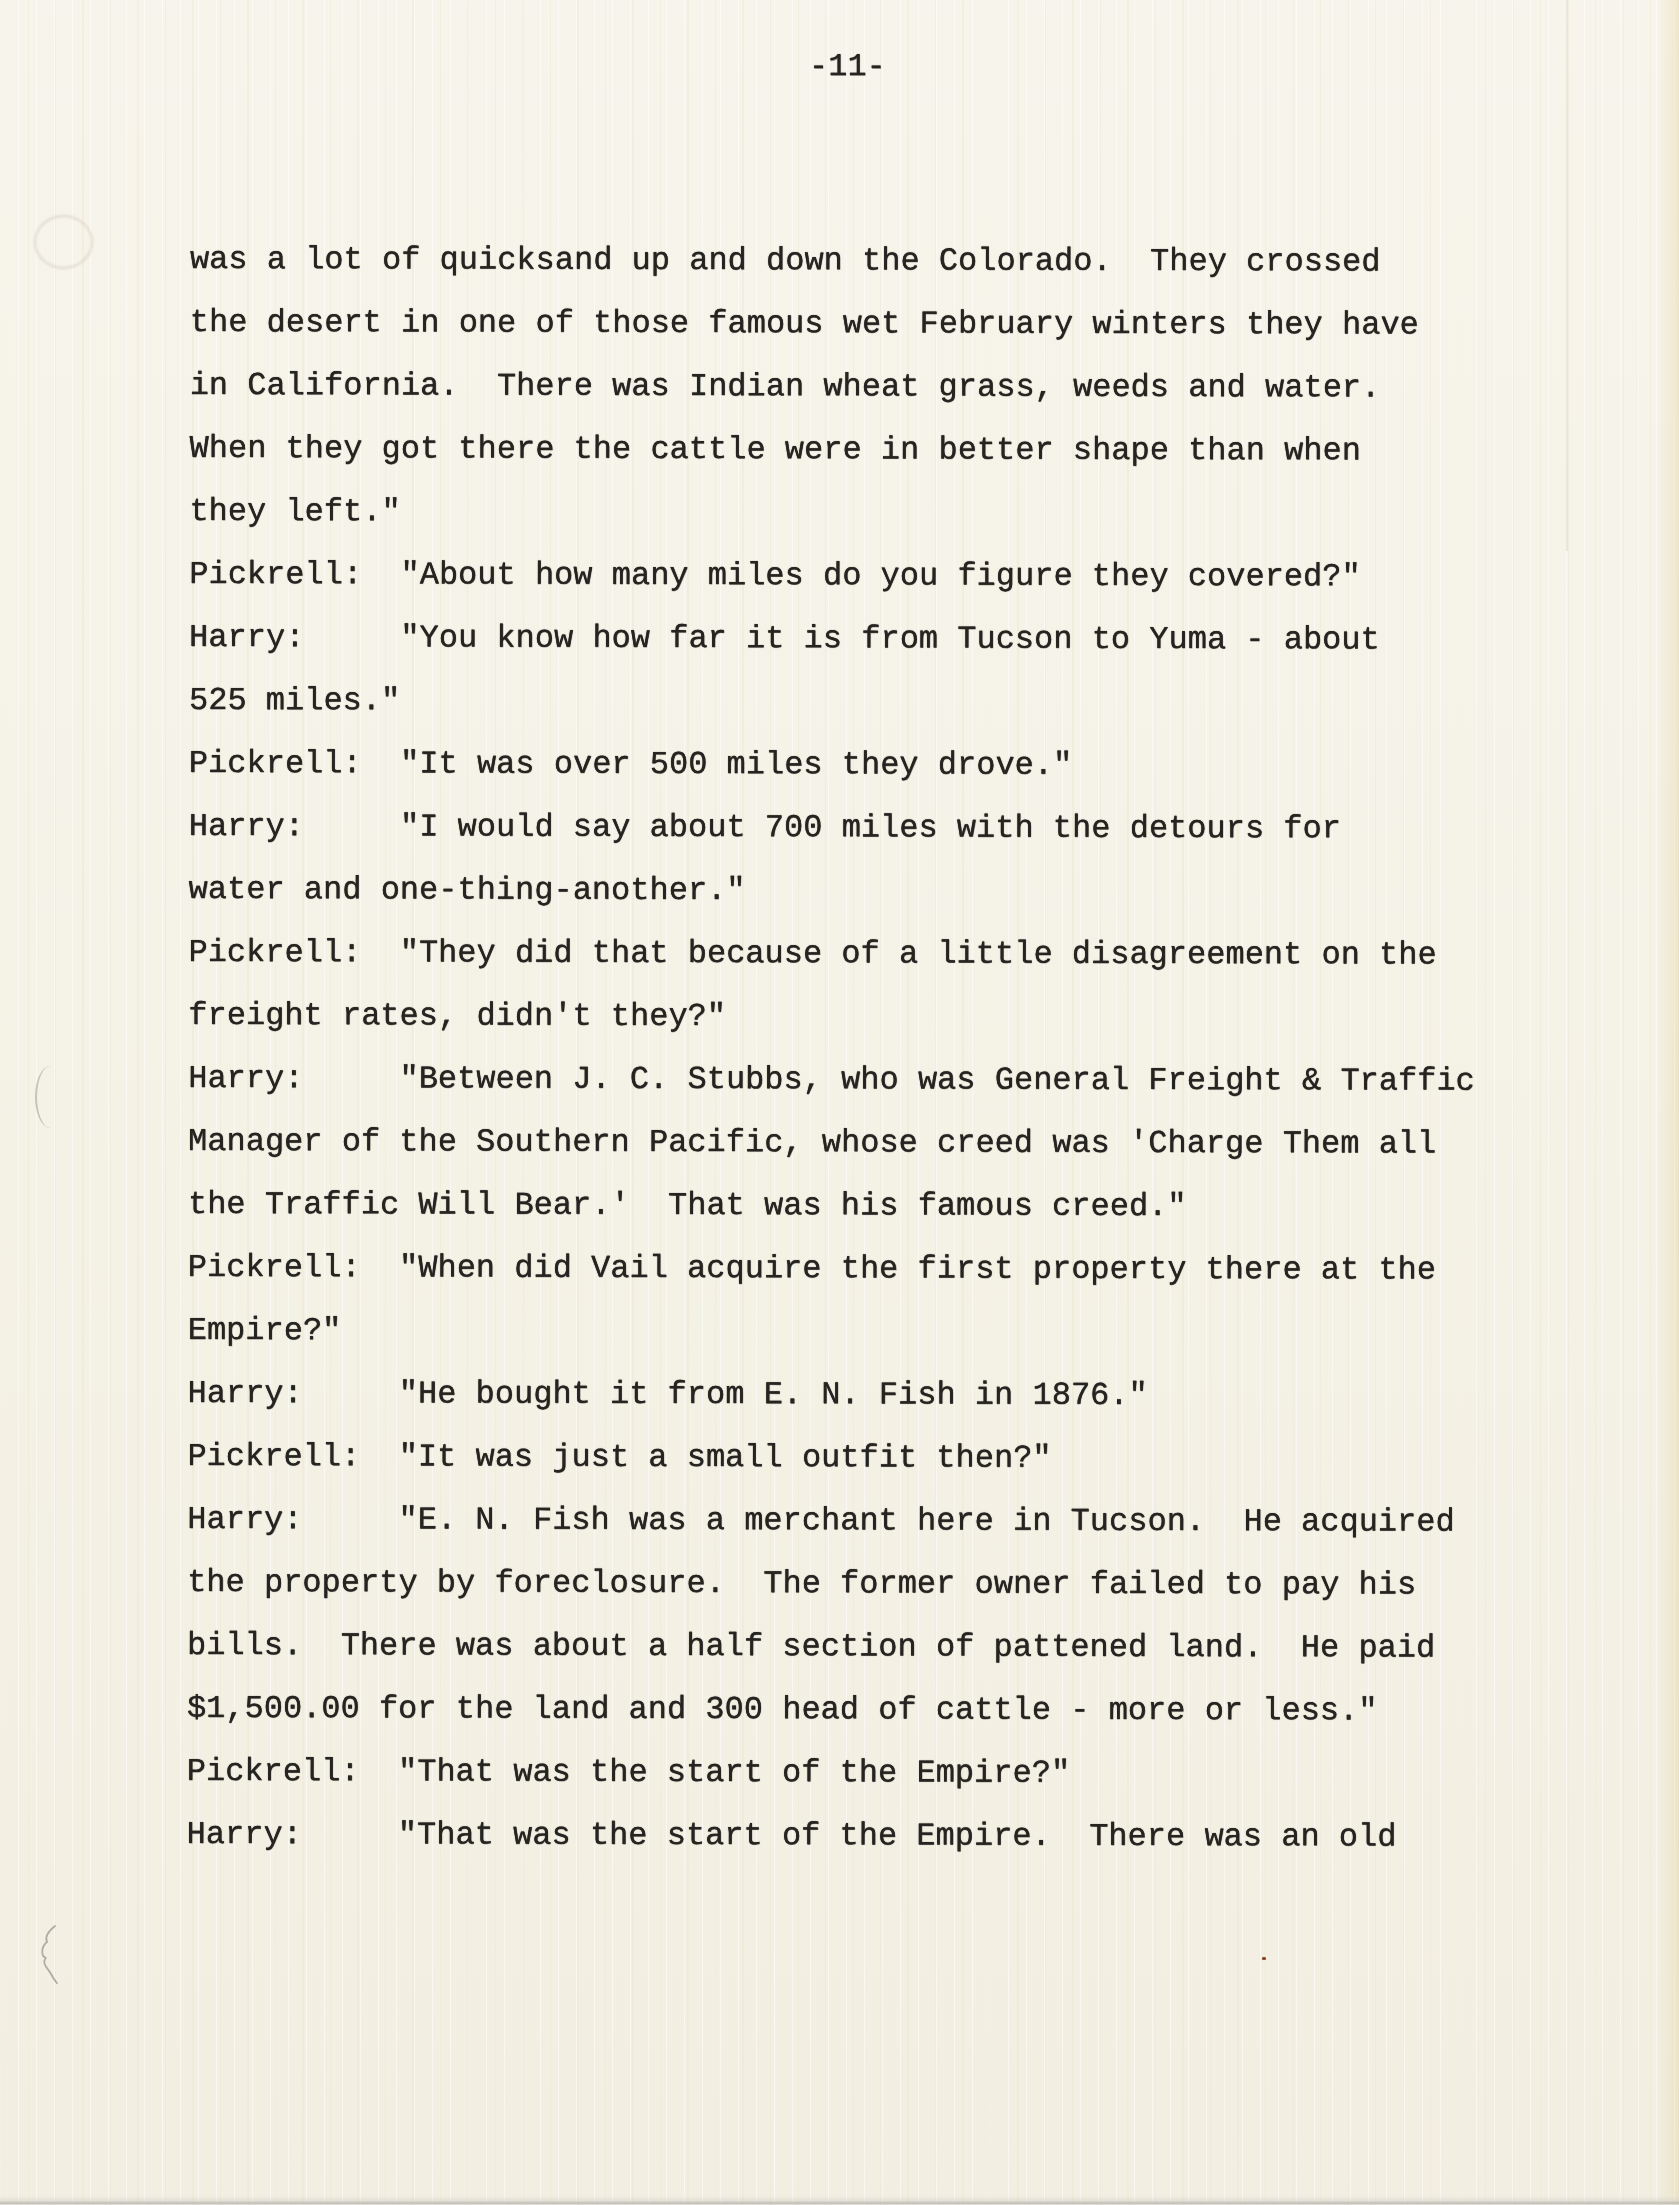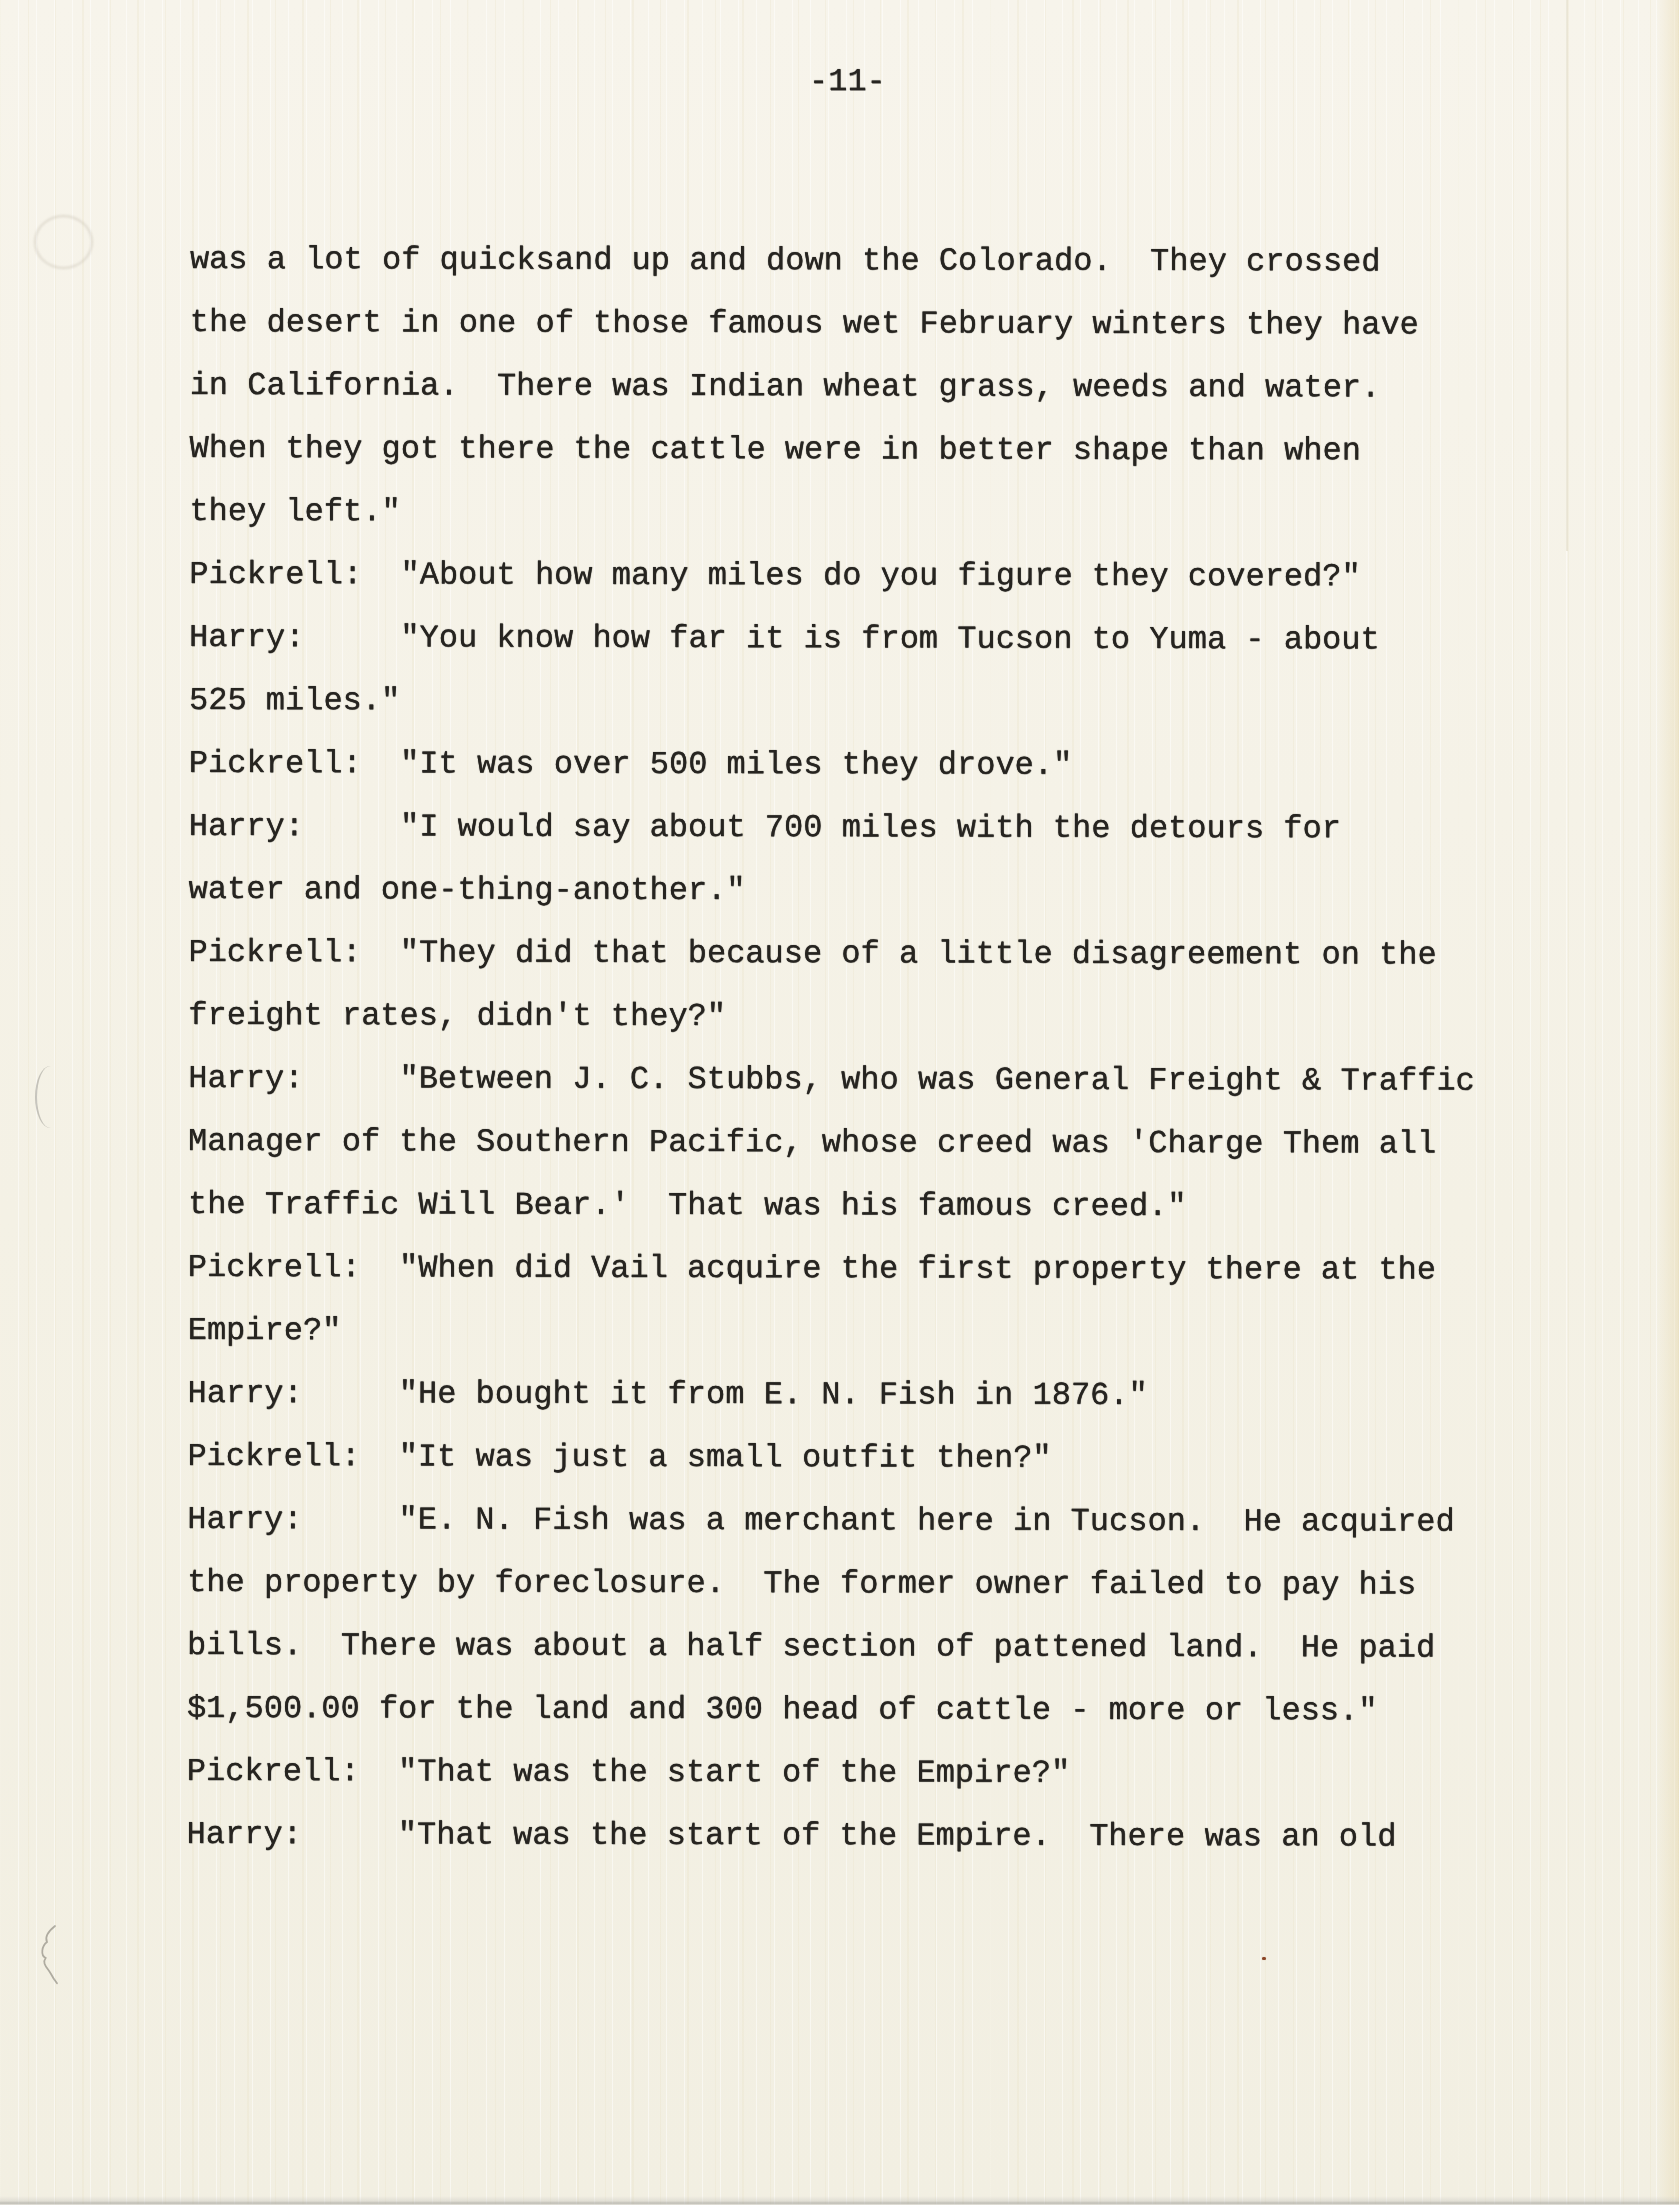--- a/index.html
+++ b/index.html
@@ -17,21 +17,21 @@
     background-image:
       repeating-linear-gradient(90deg, rgba(232,224,196,0.28) 0 1.3px, rgba(255,255,255,0) 1.3px 27.5px),
       repeating-linear-gradient(90deg, rgba(255,255,255,0.5) 0 0.7px, rgba(255,255,255,0) 0.7px 18px),
       linear-gradient(180deg, #f7f4eb 0%, #f4f1e5 55%, #f2efe2 100%);
     font-family: "Liberation Mono", "DejaVu Sans Mono", monospace;
     color: var(--ink, #262420);
   }
   .page-number {
     position: absolute;
     left: 809px;
-    top: 63px;
+    top: 48px;
     font-size: 32px;
     white-space: pre;
     text-shadow: 0 0 0.9px rgba(38,36,32,0.9), 0.3px 0.5px 0.5px rgba(38,36,32,0.45);
     text-align: center;
   }
   .text-block {
     position: absolute;
     left: 190px;
     top: 228px;
     transform: rotate(0.12deg);

